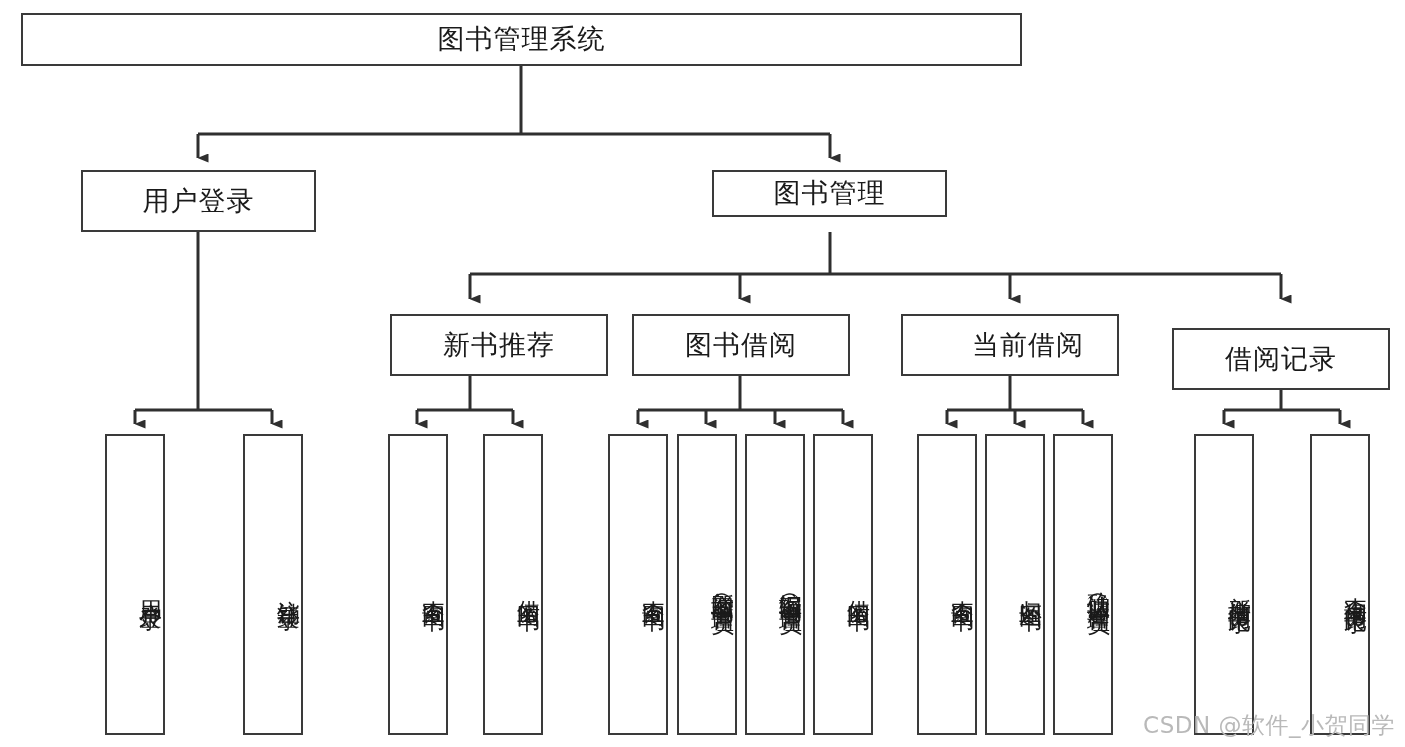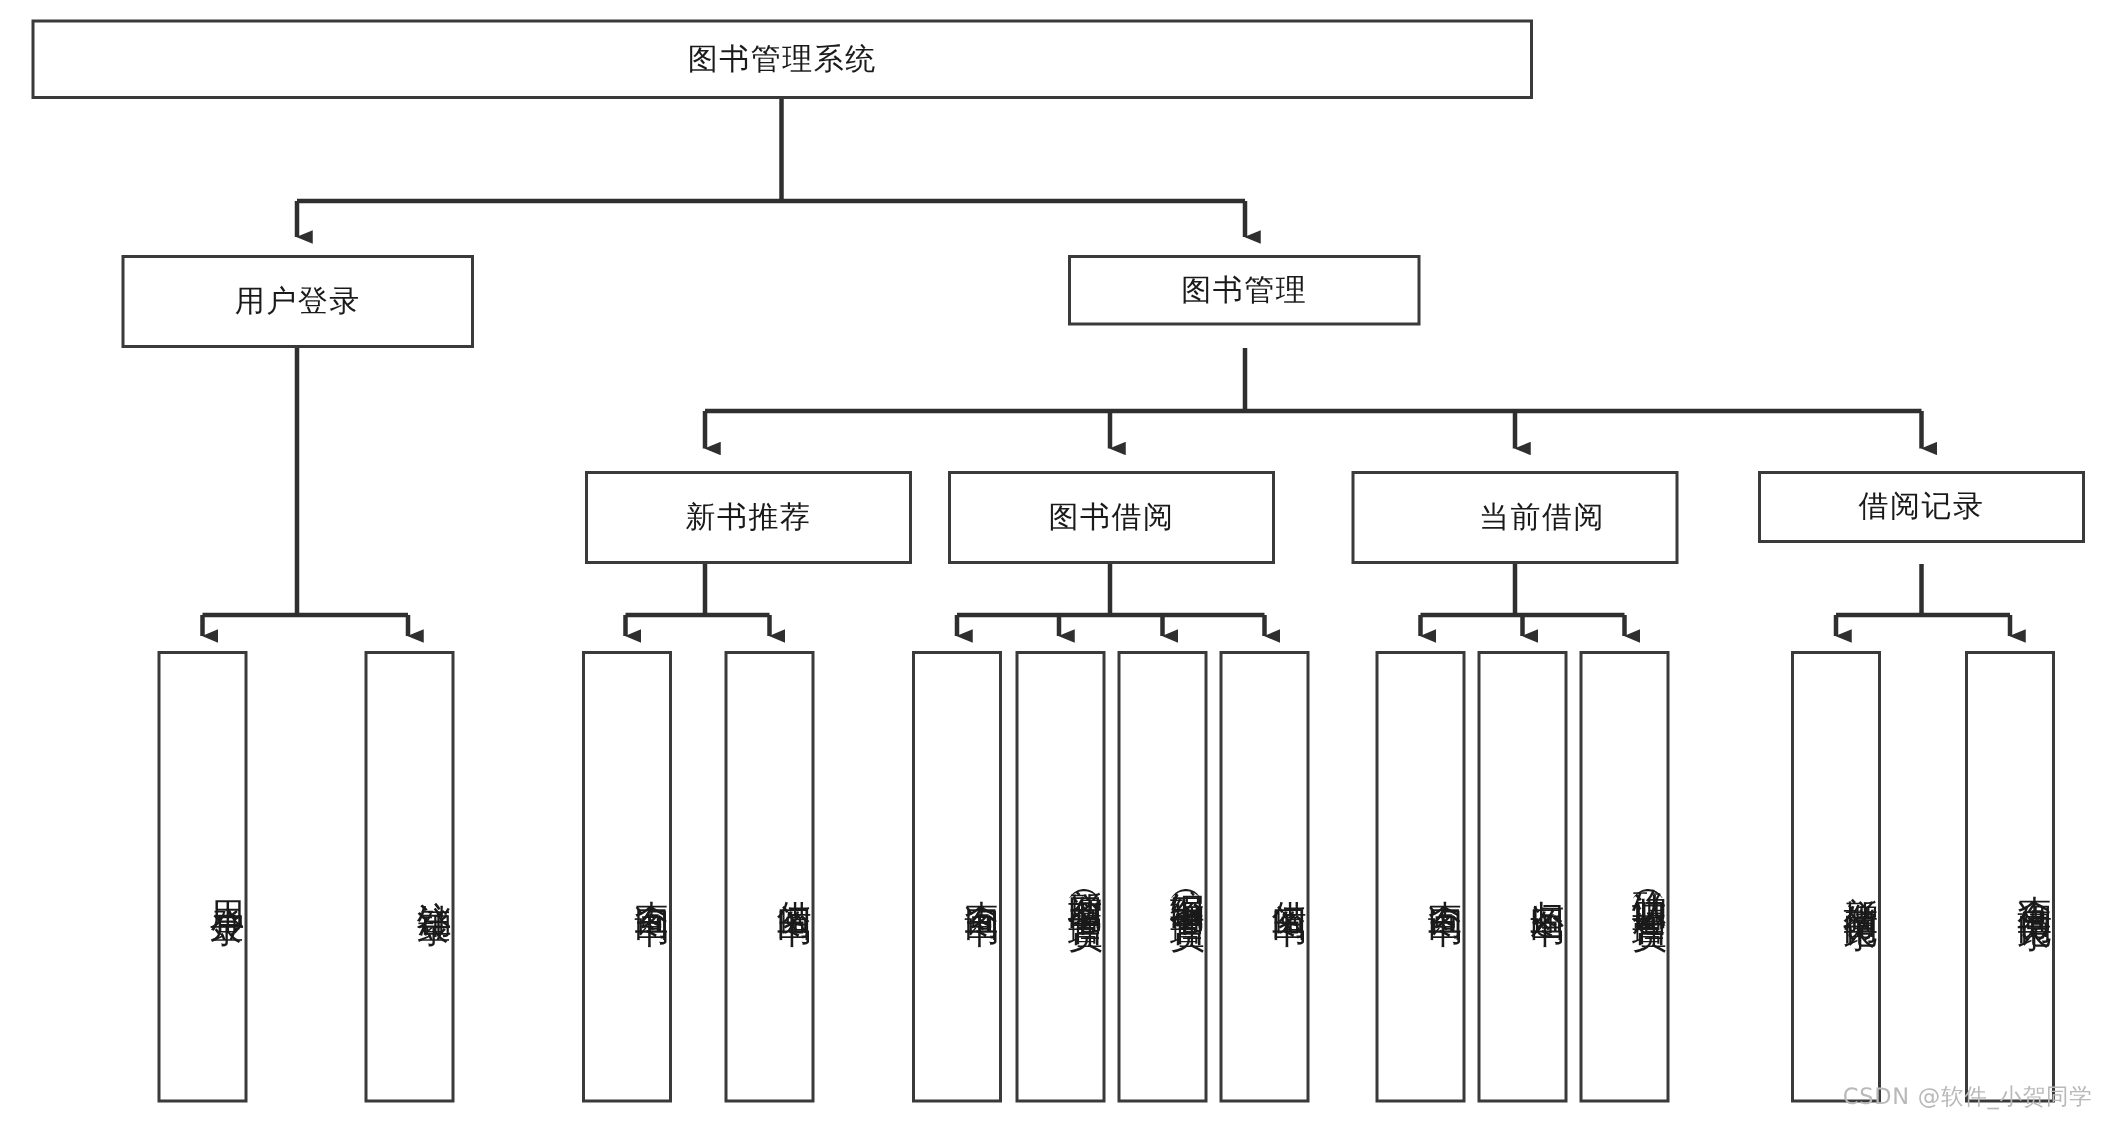--- a/index.html
+++ b/index.html
@@ -33,44 +33,43 @@
     box-sizing: border-box;
     border: 2.5px solid #3a3a3a;
     background: #ffffff;
     display: flex;
     align-items: center;
     justify-content: center;
     text-align: center;
     color: #1a1a1a;
   }
   .node-box.horizontal {
-    font-size: 20px;
+    font-size: 27px;
     letter-spacing: 1px;
     line-height: 1.2;
-    font-family: Liberation Serif, serif;
   }
   .node-box.vertical {
     writing-mode: vertical-rl;
     text-orientation: upright;
     font-size: 23px;
     letter-spacing: 3px;
     line-height: 1.1;
     padding-top: 6px;
     align-items: flex-start;
     justify-content: center;
   }
   .node-label {
     display: block;
     white-space: pre-line;
   }
   .watermark {
     position: absolute;
     right: 10px;
     bottom: 6px;
-    font-size: 15px;
+    font-size: 23px;
     color: #b9b9b9;
     letter-spacing: 0.5px;
     white-space: nowrap;
     pointer-events: none;
   }
 </style>
 </head>
 <body>
 
 <div id="diagram-root">
@@ -150,21 +149,21 @@
 
   <div class="node-box horizontal" style="left:362px; top:314px; width:218px; height:62px;margin-left:28px;">
     <span class="node-label">新书推荐</span>
   </div>
   <div class="node-box horizontal" style="left:632px; top:314px; width:218px; height:62px;">
     <span class="node-label">图书借阅</span>
   </div>
   <div class="node-box horizontal" style="left:901px; top:314px; width:218px; height:62px;padding-left:36px;">
     <span class="node-label">当前借阅</span>
   </div>
-  <div class="node-box horizontal" style="left:1172px; top:314px; width:218px; height:48px;">
+  <div class="node-box horizontal" style="left:1172px; top:328px; width:218px; height:62px;">
     <span class="node-label">借阅记录</span>
   </div>
 
   <div class="node-box vertical" style="left:105px; top:434px; width:60px; height:301px;">
     <span class="node-label">用户登录</span>
   </div>
   <div class="node-box vertical" style="left:243px; top:434px; width:60px; height:301px;">
     <span class="node-label">注销登录</span>
   </div>
 

